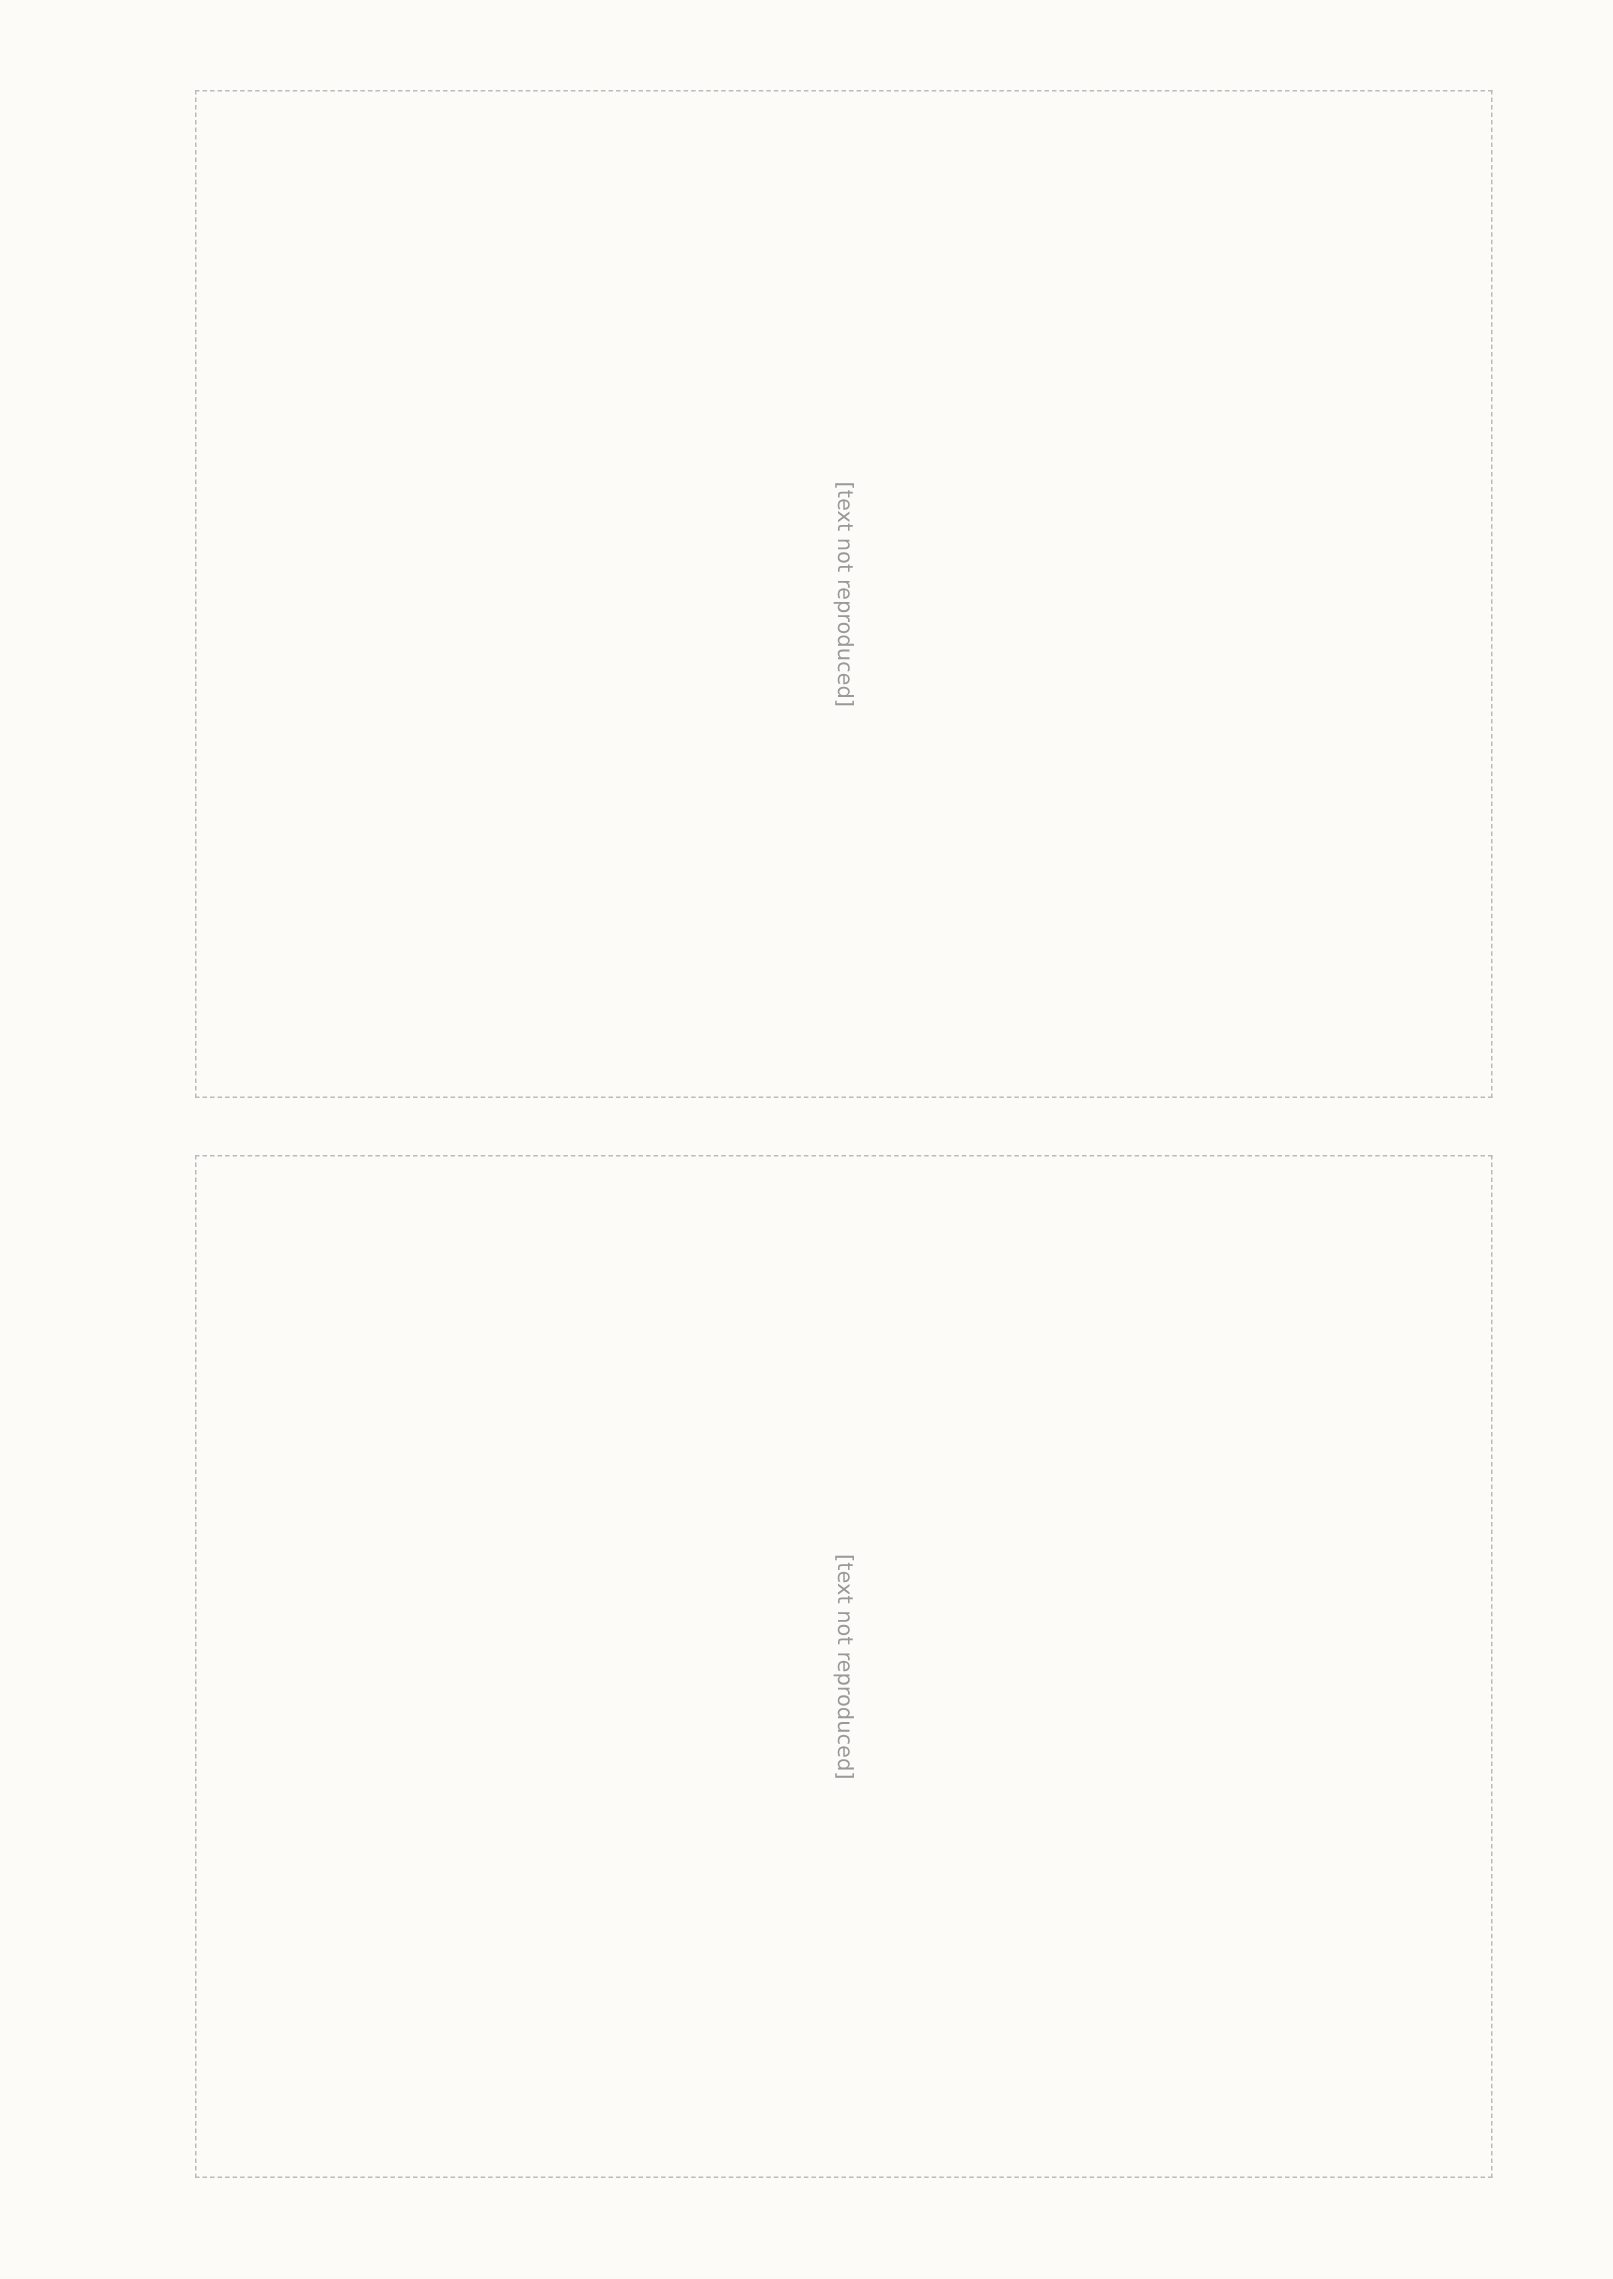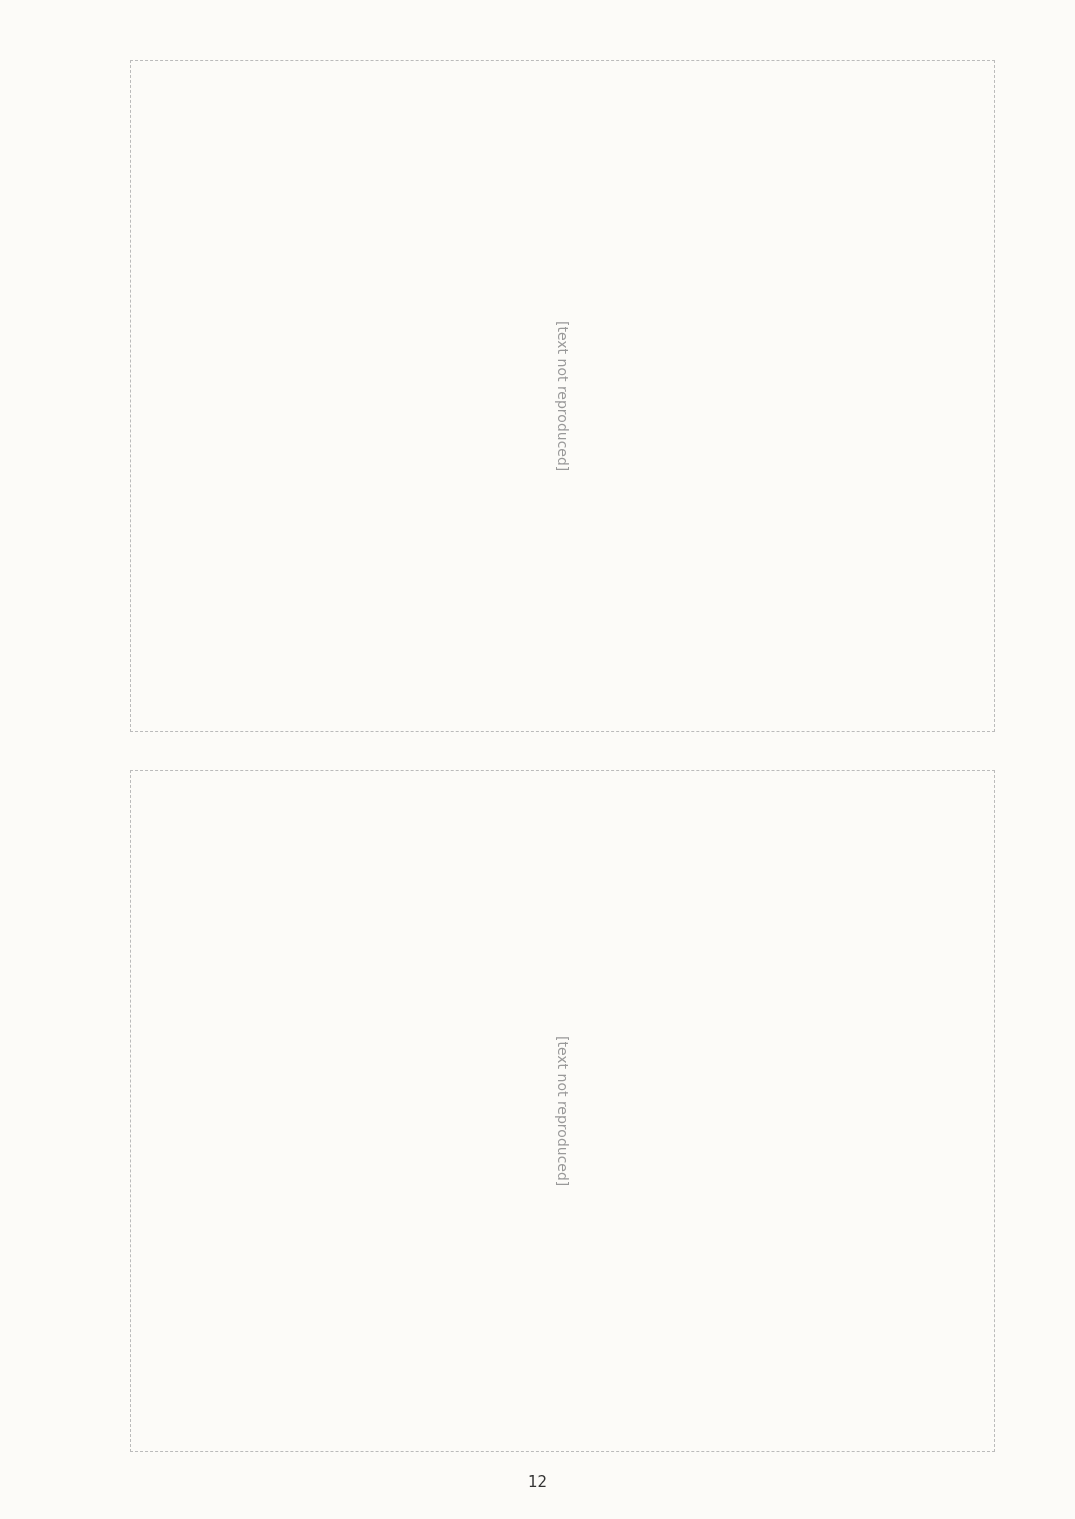--- a/index.html
+++ b/index.html
@@ -11,14 +11,13 @@
   .block-bottom { top:770px; height:680px; }
   .pagenum { position:absolute; bottom:28px; left:0; right:0; text-align:center;
              color:#333; font-size:15px; }
 </style>
 </head>
 <body>
 
 <div class="page">
   <div class="block block-top">[text not reproduced]</div>
   <div class="block block-bottom">[text not reproduced]</div>
-  <div class="pagenum">12</div>
 </div>
 
 </body></html>

